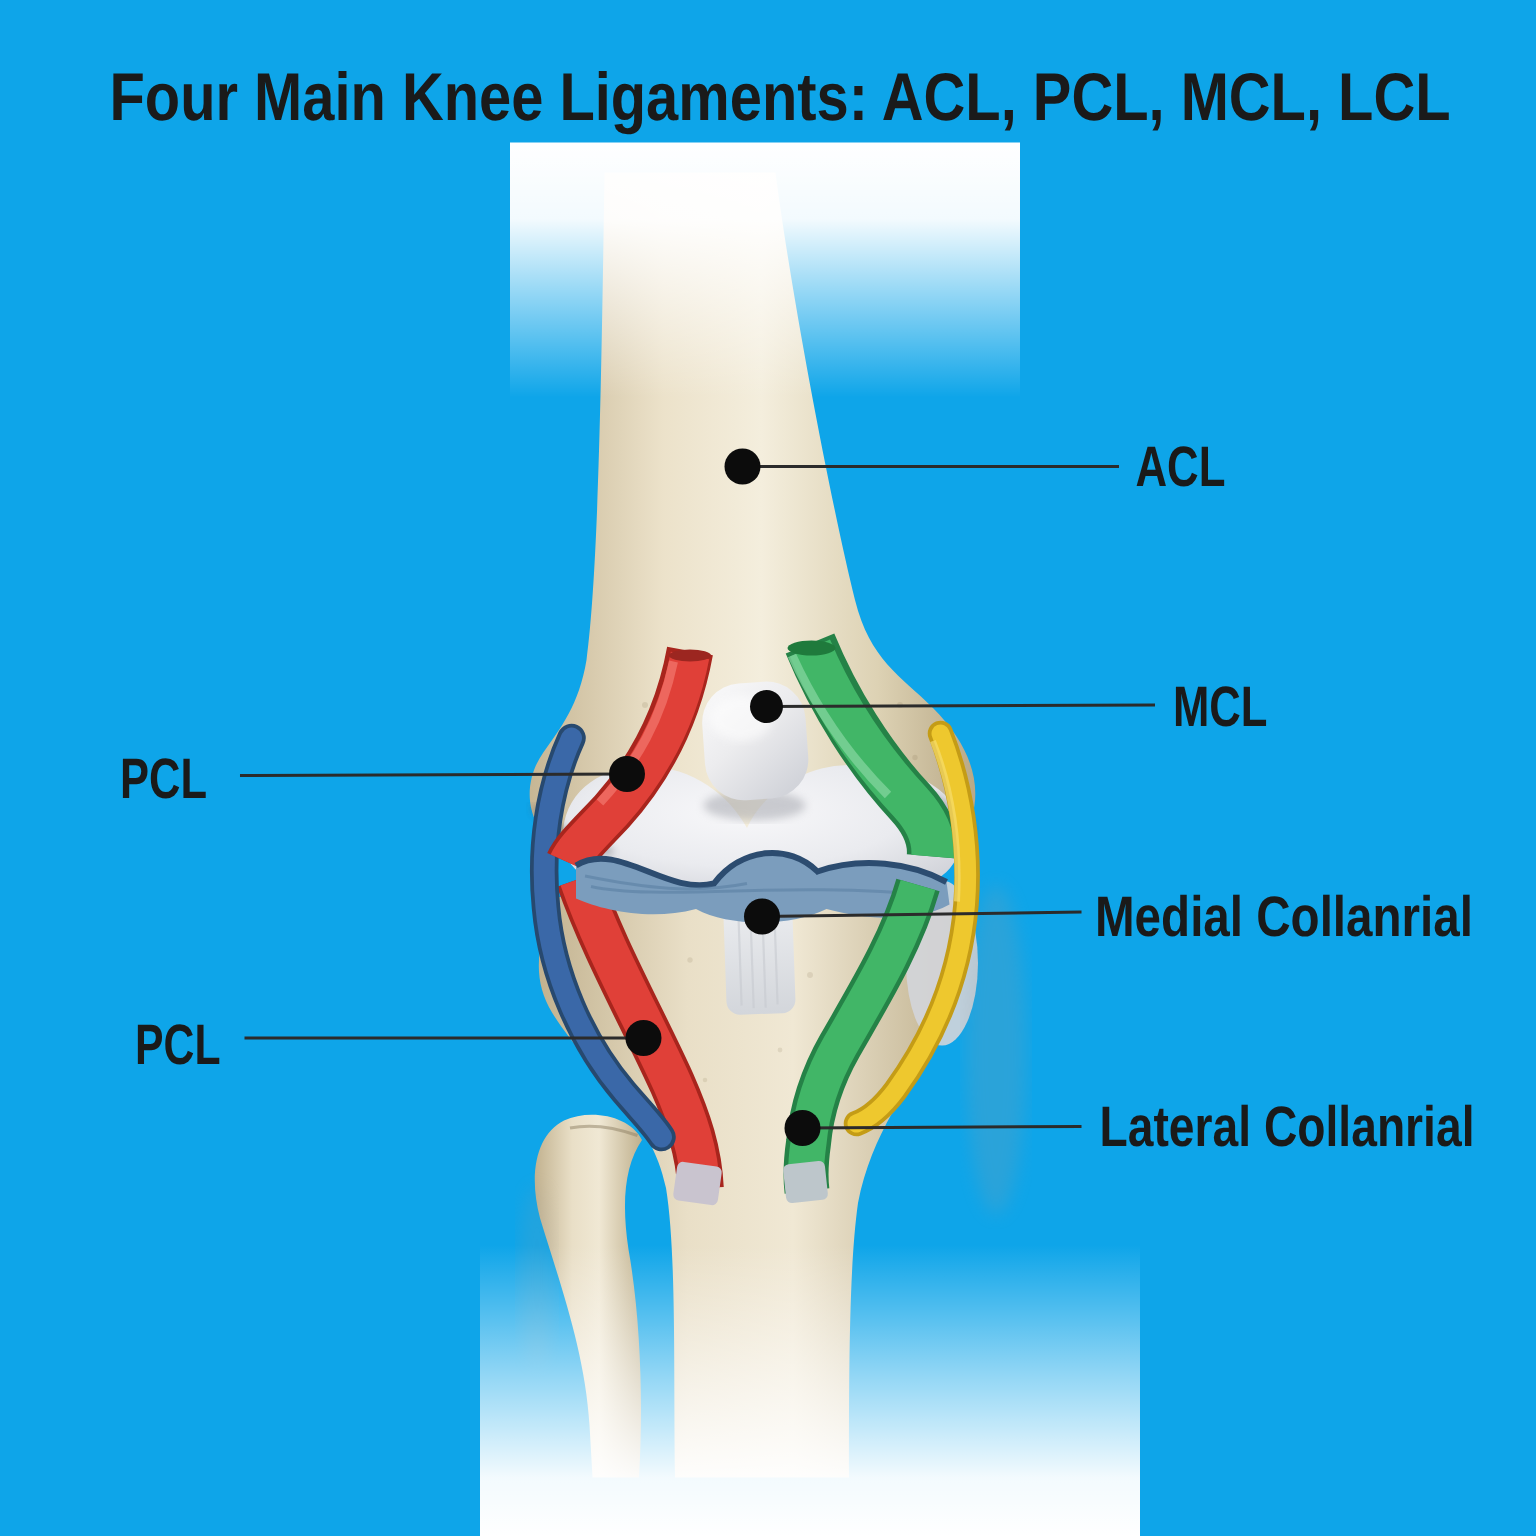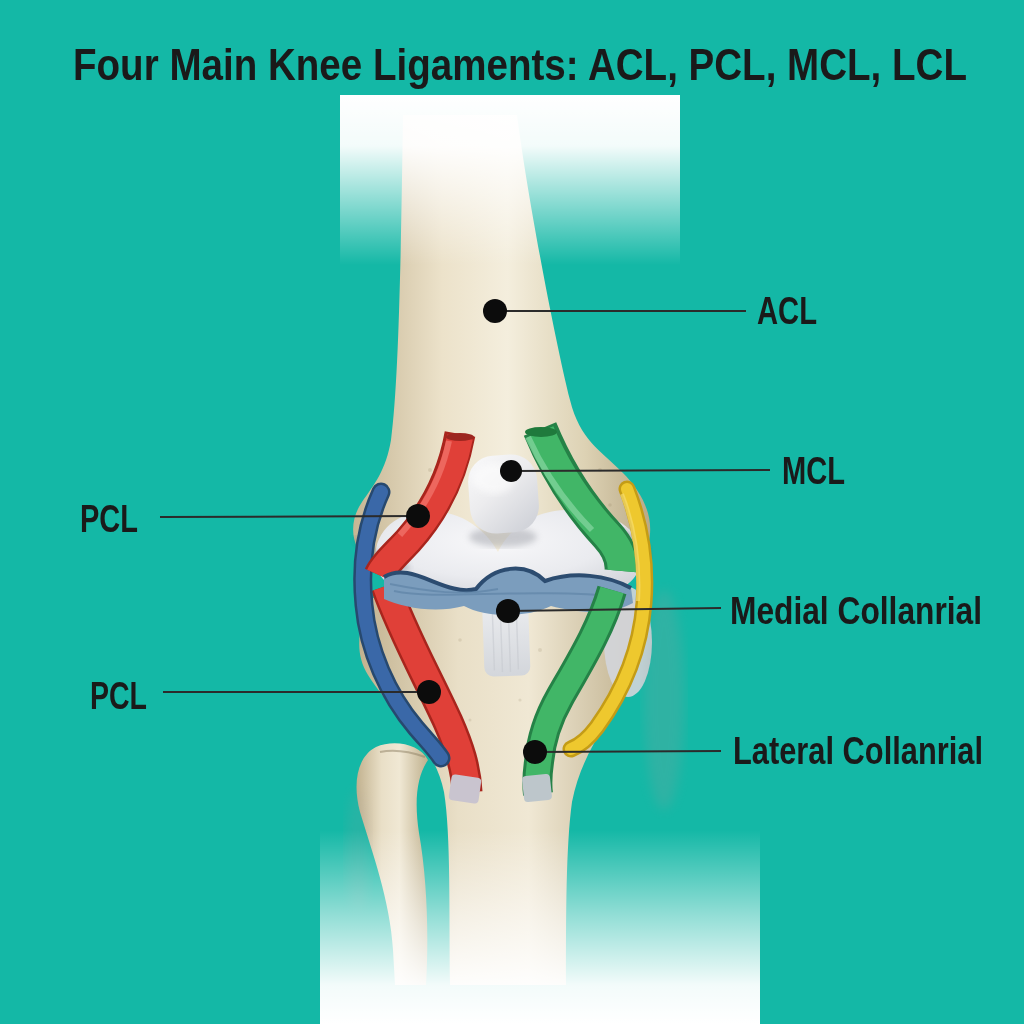--- a/index.html
+++ b/index.html
@@ -1,17 +1,17 @@
 <!DOCTYPE html>
 <html><head>
 <meta charset="utf-8">
 <style>
   html,body{margin:0;padding:0;background:#ffffff;}
   .stage{
-    position:relative;width:1024px;height:1024px;background:#14b8a6;overflow:hidden;
+    position:relative;width:1024px;height:1024px;background:#0ea5e9;overflow:hidden;
     font-family:"Liberation Sans",sans-serif;
   }
   svg{position:absolute;left:0;top:0;}
   text{font-family:"Liberation Sans",sans-serif;fill:#1a1a1a;}
   .title-text{font-weight:bold;}
   .label-text{font-weight:bold;}
 </style>
 </head>
 <body>
 

